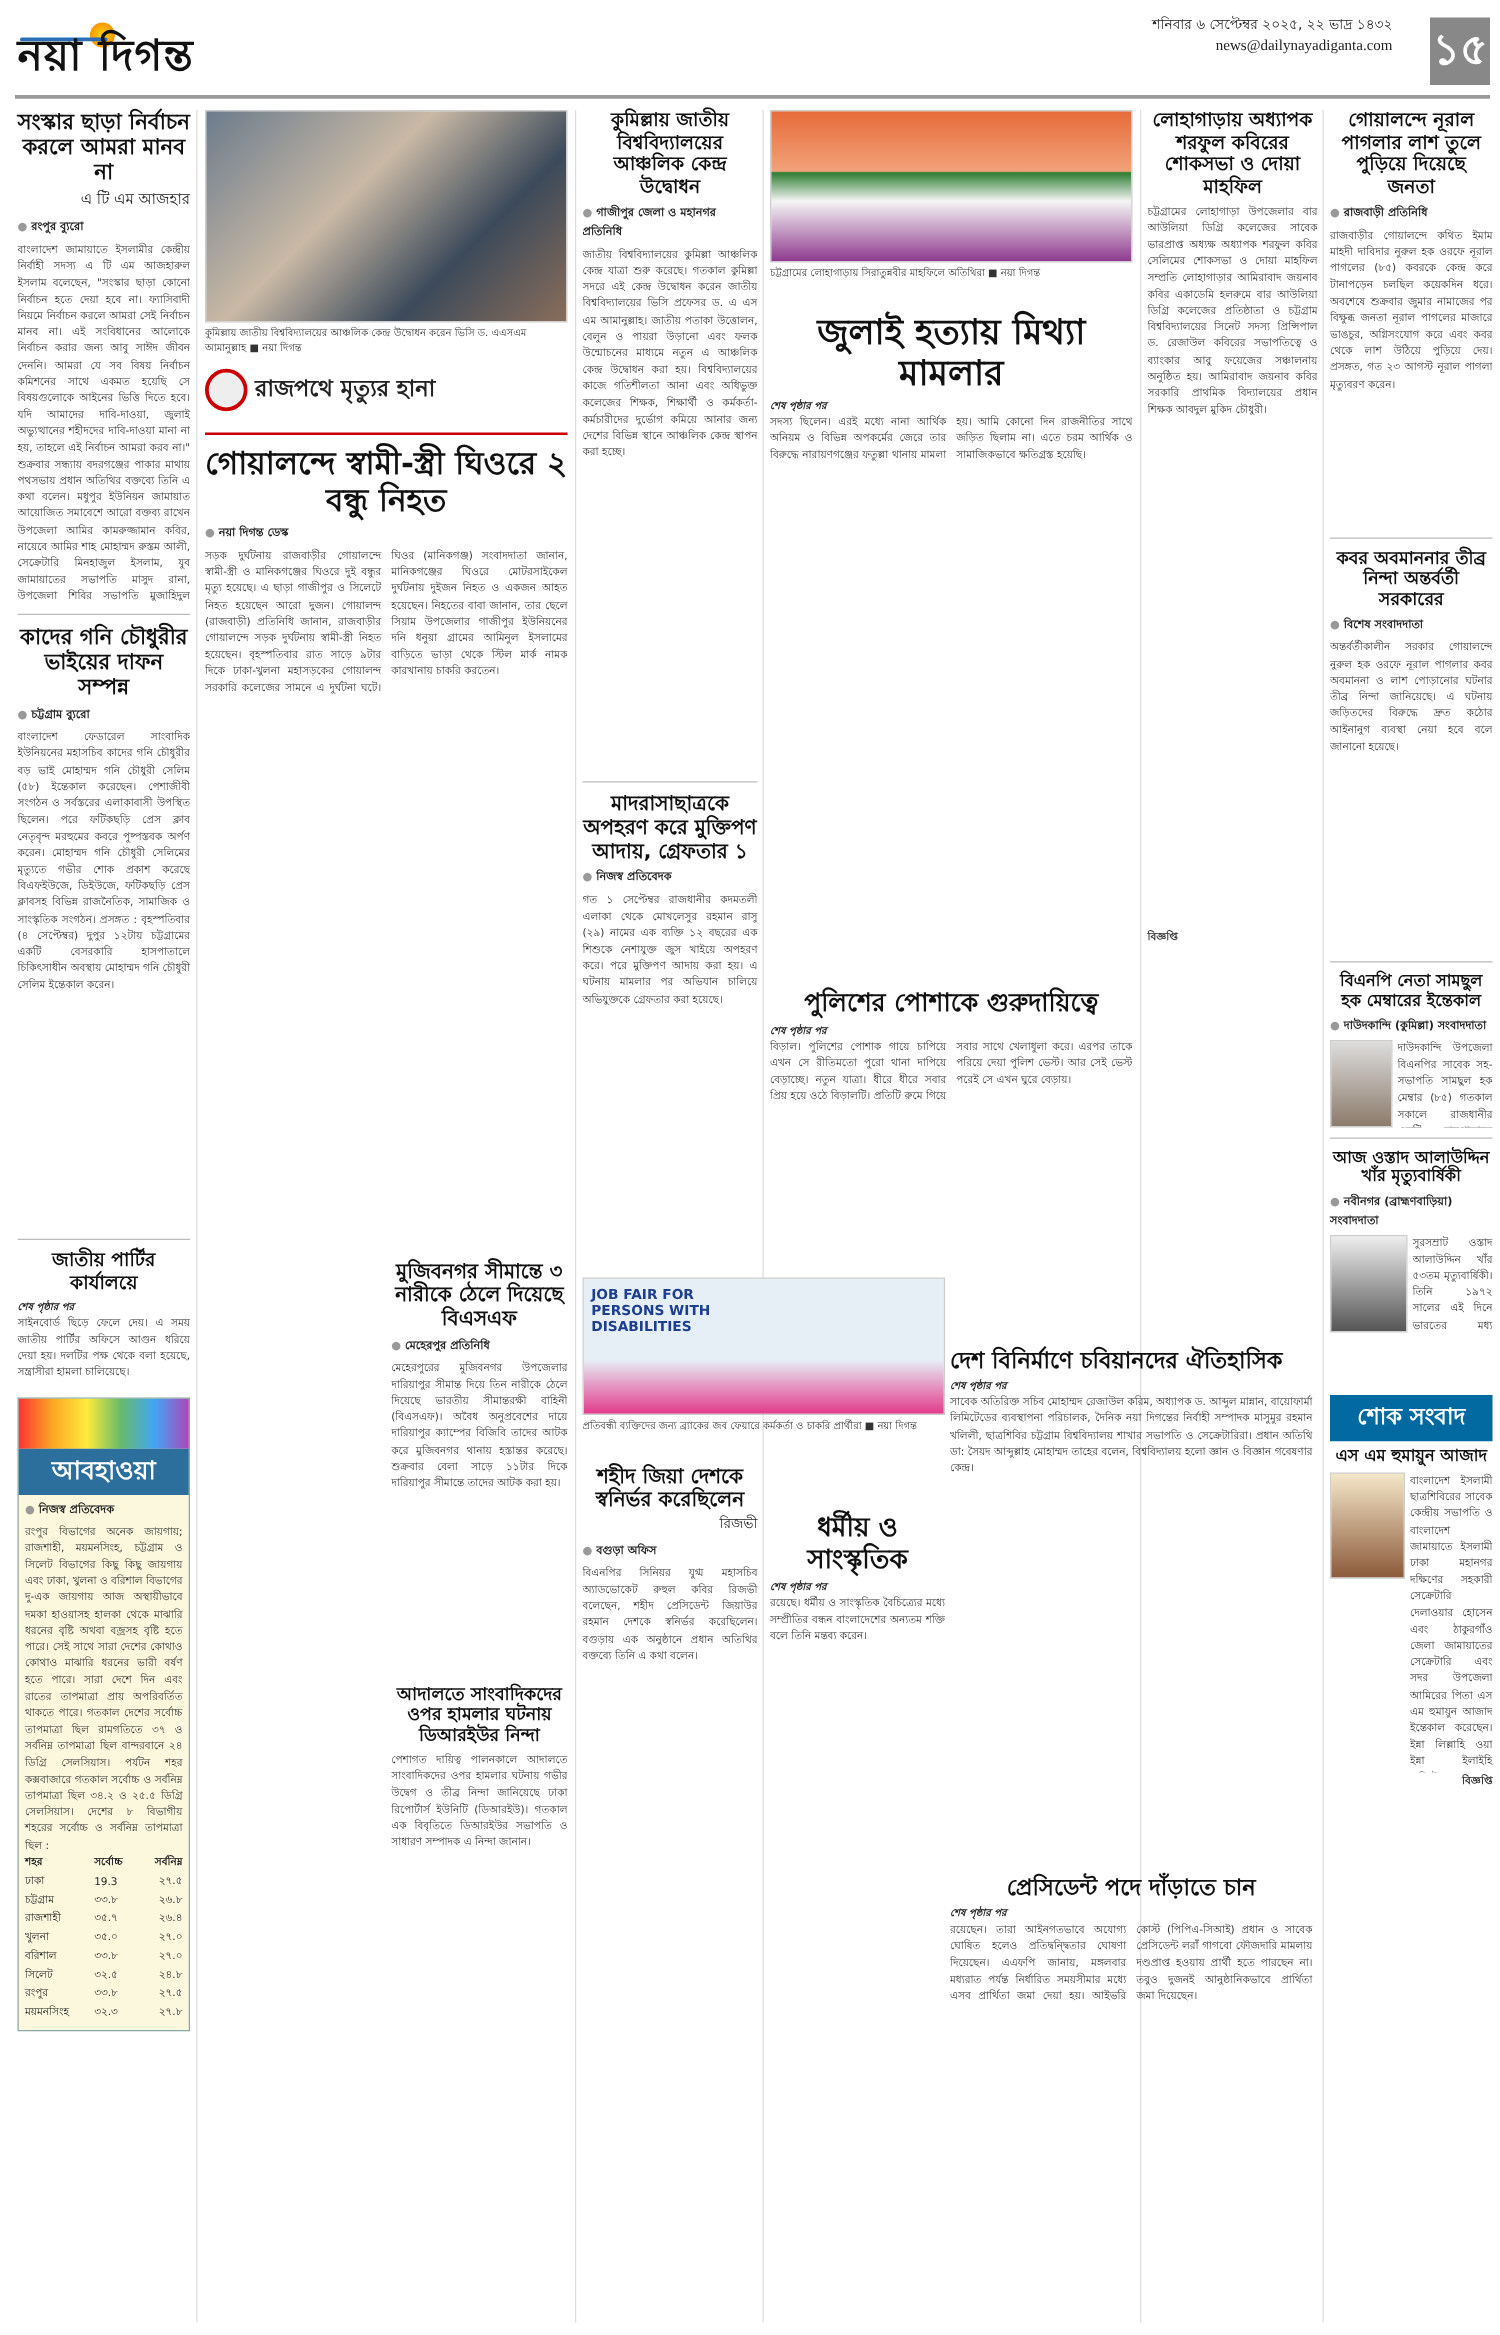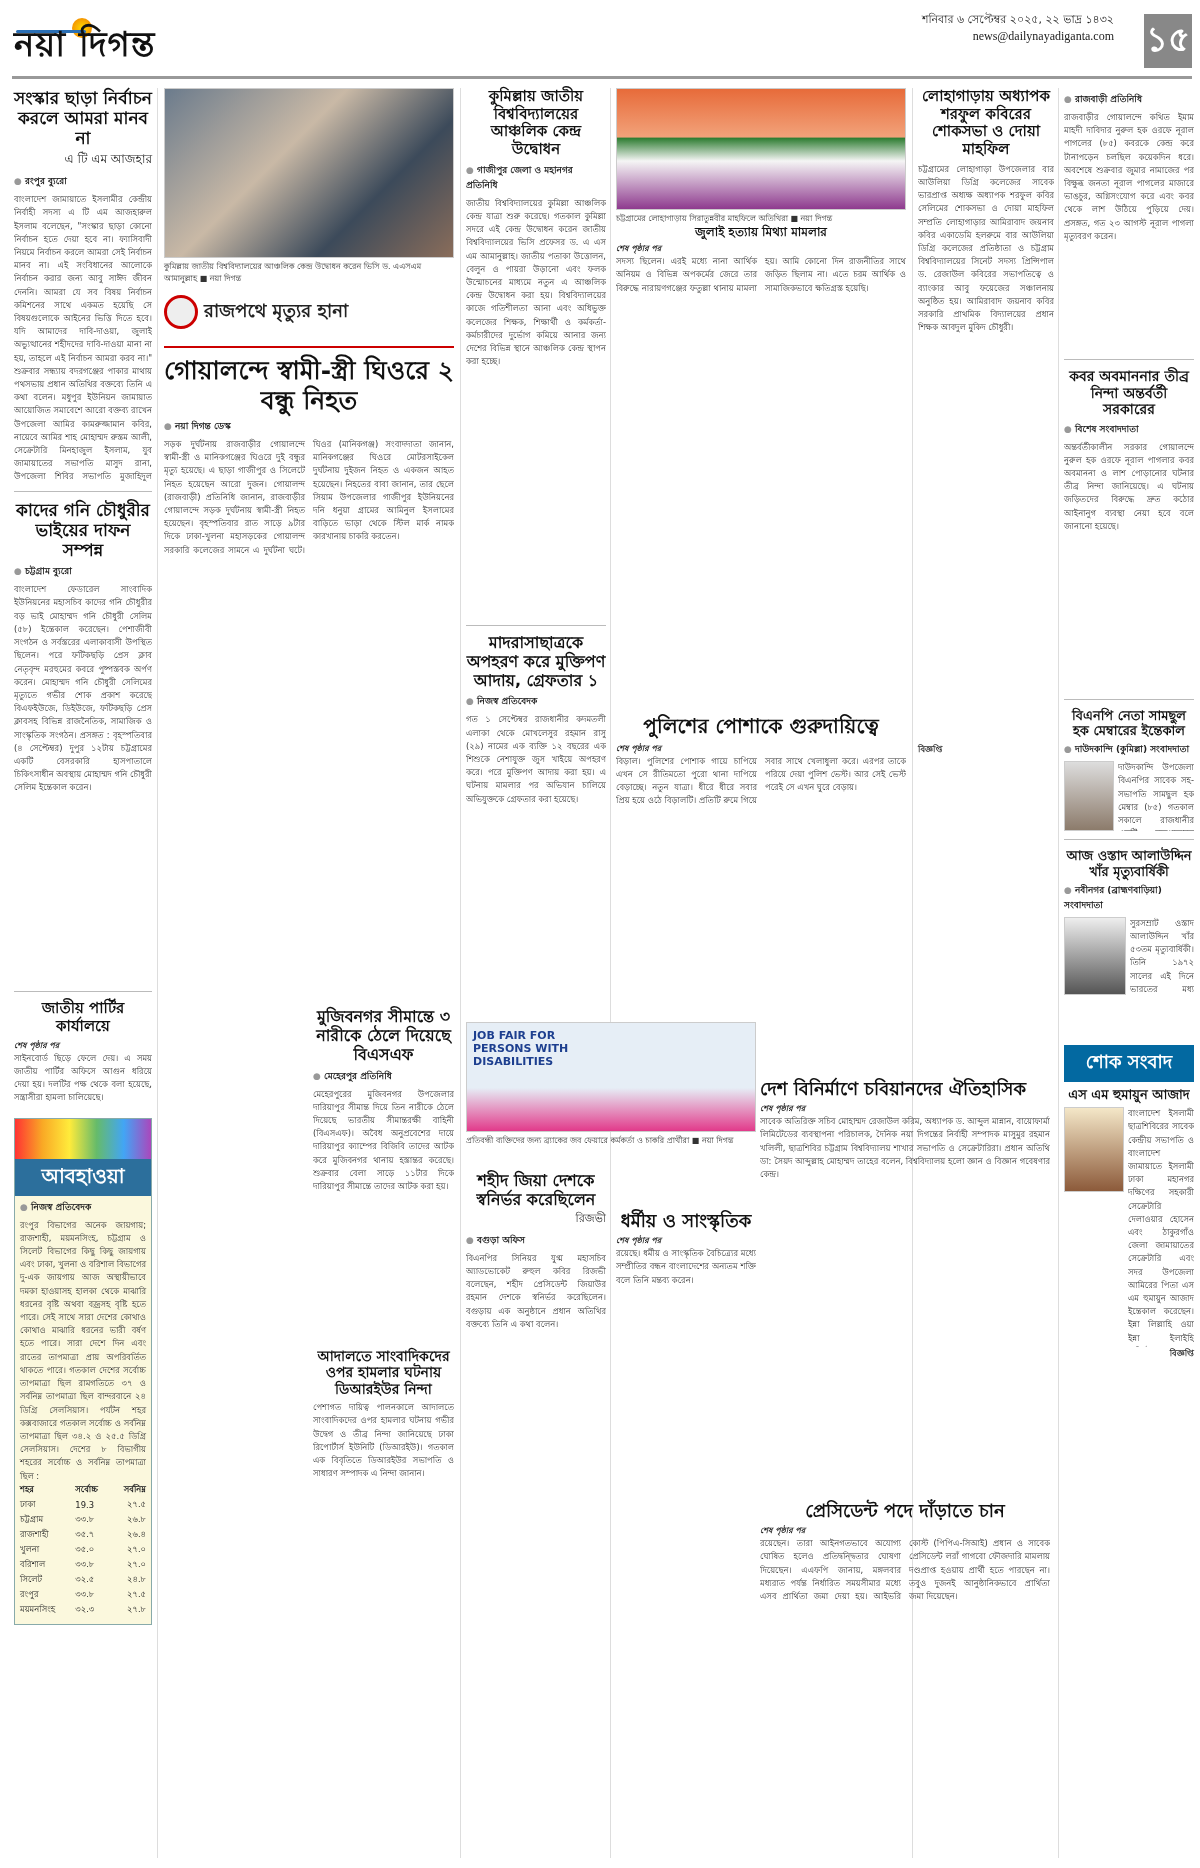--- a/index.html
+++ b/index.html
@@ -178,59 +178,60 @@
   <div class="hl" style="font-size:16px">শহীদ জিয়া দেশকে স্বনির্ভর করেছিলেন</div>
   <div style="text-align:right;font-size:11px">রিজভী</div>
   <div class="by">বগুড়া অফিস</div>
   <div class="txt" style="height:560px;overflow:hidden">বিএনপির সিনিয়র যুগ্ম মহাসচিব অ্যাডভোকেট রুহুল কবির রিজভী বলেছেন, শহীদ প্রেসিডেন্ট জিয়াউর রহমান দেশকে স্বনির্ভর করেছিলেন। বগুড়ায় এক অনুষ্ঠানে প্রধান অতিথির বক্তব্যে তিনি এ কথা বলেন।</div>
 </div>
 
 <div class="col" style="left:616px;width:290px">
   <div class="photo" style="height:122px;background:linear-gradient(180deg,#e76b3a 0%,#f2a27a 40%,#2e7d32 41%,#f5f5f5 60%,#8e3a8e 100%)"></div>
   <div class="cap">চট্টগ্রামের লোহাগাড়ায় সিরাতুন্নবীর মাহফিলে অতিথিরা ■ নয়া দিগন্ত</div>
   <div>
-    <div class="hl" style="font-size:12px;margin-top:0">জুলাই হত্যায় মিথ্যা মামলার</div>
+    <div class="hl" style="font-size:28px;margin-top:24px">জুলাই হত্যায় মিথ্যা মামলার</div>
     <div style="font-size:8px;font-style:italic;font-weight:bold;margin-top:3px">শেষ পৃষ্ঠার পর</div>
     <div class="txt" style="height:450px;overflow:hidden;column-count:2;column-gap:8px">সদস্য ছিলেন। এরই মধ্যে নানা আর্থিক অনিয়ম ও বিভিন্ন অপকর্মের জেরে তার বিরুদ্ধে নারায়ণগঞ্জের ফতুল্লা থানায় মামলা হয়। আমি কোনো দিন রাজনীতির সাথে জড়িত ছিলাম না। এতে চরম আর্থিক ও সামাজিকভাবে ক্ষতিগ্রস্ত হয়েছি।</div>
   </div>
   <div style="margin-top:10px">
     <div class="hl" style="font-size:20px">পুলিশের পোশাকে গুরুদায়িত্বে</div>
     <div style="font-size:8px;font-style:italic;font-weight:bold;margin-top:3px">শেষ পৃষ্ঠার পর</div>
     <div class="txt" style="height:220px;overflow:hidden;column-count:2;column-gap:8px">বিড়াল। পুলিশের পোশাক গায়ে চাপিয়ে এখন সে রীতিমতো পুরো থানা দাপিয়ে বেড়াচ্ছে। নতুন যাত্রা। ধীরে ধীরে সবার প্রিয় হয়ে ওঠে বিড়ালটি। প্রতিটি রুমে গিয়ে সবার সাথে খেলাধুলা করে। এরপর তাকে পরিয়ে দেয়া পুলিশ ভেস্ট। আর সেই ভেস্ট পরেই সে এখন ঘুরে বেড়ায়।</div>
   </div>
 </div>
 
 <div class="col" style="left:760px;top:1078px;width:290px">
   <div class="hl" style="font-size:18px;text-align:left">দেশ বিনির্মাণে চবিয়ানদের ঐতিহাসিক</div>
   <div style="font-size:8px;font-style:italic;font-weight:bold;margin-top:3px">শেষ পৃষ্ঠার পর</div>
   <div class="txt" style="height:380px;overflow:hidden">সাবেক অতিরিক্ত সচিব মোহাম্মদ রেজাউল করিম, অধ্যাপক ড. আব্দুল মান্নান, বায়োফার্মা লিমিটেডের ব্যবস্থাপনা পরিচালক, দৈনিক নয়া দিগন্তের নির্বাহী সম্পাদক মাসুমুর রহমান খলিলী, ছাত্রশিবির চট্টগ্রাম বিশ্ববিদ্যালয় শাখার সভাপতি ও সেক্রেটারিরা। প্রধান অতিথি ডা: সৈয়দ আব্দুল্লাহ মোহাম্মদ তাহের বলেন, বিশ্ববিদ্যালয় হলো জ্ঞান ও বিজ্ঞান গবেষণার কেন্দ্র।</div>
 </div>
 
 <div class="col" style="left:616px;top:1210px;width:140px">
-  <div class="hl" style="font-size:18px">ধর্মীয় ও সাংস্কৃতিক</div>
+  <div class="hl" style="font-size:21px">ধর্মীয় ও সাংস্কৃতিক</div>
   <div style="font-size:8px;font-style:italic;font-weight:bold;margin-top:3px">শেষ পৃষ্ঠার পর</div>
   <div class="txt" style="height:600px;overflow:hidden">রয়েছে। ধর্মীয় ও সাংস্কৃতিক বৈচিত্র্যের মধ্যে সম্প্রীতির বন্ধন বাংলাদেশের অন্যতম শক্তি বলে তিনি মন্তব্য করেন।</div>
 </div>
 
 <div class="col" style="left:760px;top:1500px;width:290px">
   <div class="hl" style="font-size:18px">প্রেসিডেন্ট পদে দাঁড়াতে চান</div>
   <div style="font-size:8px;font-style:italic;font-weight:bold;margin-top:3px">শেষ পৃষ্ঠার পর</div>
   <div class="txt" style="height:320px;overflow:hidden;column-count:2;column-gap:8px">রয়েছেন। তারা আইনগতভাবে অযোগ্য ঘোষিত হলেও প্রতিদ্বন্দ্বিতার ঘোষণা দিয়েছেন। এএফপি জানায়, মঙ্গলবার মধ্যরাত পর্যন্ত নির্ধারিত সময়সীমার মধ্যে এসব প্রার্থিতা জমা দেয়া হয়। আইভরি কোস্ট (পিপিএ-সিআই) প্রধান ও সাবেক প্রেসিডেন্ট লরাঁ গাগবো ফৌজদারি মামলায় দণ্ডপ্রাপ্ত হওয়ায় প্রার্থী হতে পারছেন না। তবুও দুজনই আনুষ্ঠানিকভাবে প্রার্থিতা জমা দিয়েছেন।</div>
 </div>
 
 <div class="col" style="left:918px;width:136px">
   <div>
     <div class="hl" style="font-size:15px">লোহাগাড়ায় অধ্যাপক শরফুল কবিরের শোকসভা ও দোয়া মাহফিল</div>
     <div class="txt" style="height:580px;overflow:hidden;margin-top:4px">চট্টগ্রামের লোহাগাড়া উপজেলার বার আউলিয়া ডিগ্রি কলেজের সাবেক ভারপ্রাপ্ত অধ্যক্ষ অধ্যাপক শরফুল কবির সেলিমের শোকসভা ও দোয়া মাহফিল সম্প্রতি লোহাগাড়ার আমিরাবাদ জয়নাব কবির একাডেমি হলরুমে বার আউলিয়া ডিগ্রি কলেজের প্রতিষ্ঠাতা ও চট্টগ্রাম বিশ্ববিদ্যালয়ের সিনেট সদস্য প্রিন্সিপাল ড. রেজাউল কবিরের সভাপতিত্বে ও ব্যাংকার আবু ফয়েজের সঞ্চালনায় অনুষ্ঠিত হয়। আমিরাবাদ জয়নাব কবির সরকারি প্রাথমিক বিদ্যালয়ের প্রধান শিক্ষক আবদুল মুকিদ চৌধুরী।</div>
     <div class="txt" style="font-weight:bold">বিজ্ঞপ্তি</div>
   </div>
 </div>
 
 <div class="col" style="left:1064px;width:130px">
   <div>
+    <div class="hl" style="font-size:15px">গোয়ালন্দে নূরাল পাগলার লাশ তুলে পুড়িয়ে দিয়েছে জনতা</div>
     <div class="by">রাজবাড়ী প্রতিনিধি</div>
     <div class="txt" style="height:240px;overflow:hidden">রাজবাড়ীর গোয়ালন্দে কথিত ইমাম মাহদী দাবিদার নুরুল হক ওরফে নূরাল পাগলের (৮৫) কবরকে কেন্দ্র করে টানাপড়েন চলছিল কয়েকদিন ধরে। অবশেষে শুক্রবার জুমার নামাজের পর বিক্ষুব্ধ জনতা নূরাল পাগলের মাজারে ভাঙচুর, অগ্নিসংযোগ করে এবং কবর থেকে লাশ উঠিয়ে পুড়িয়ে দেয়। প্রসঙ্গত, গত ২৩ আগস্ট নূরাল পাগলা মৃত্যুবরণ করেন।</div>
   </div>
   <div class="sep"></div>
   <div>
     <div class="hl" style="font-size:14px">কবর অবমাননার তীব্র নিন্দা অন্তর্বর্তী সরকারের</div>
     <div class="by">বিশেষ সংবাদদাতা</div>
     <div class="txt" style="height:250px;overflow:hidden">অন্তর্বর্তীকালীন সরকার গোয়ালন্দে নুরুল হক ওরফে নূরাল পাগলার কবর অবমাননা ও লাশ পোড়ানোর ঘটনার তীব্র নিন্দা জানিয়েছে। এ ঘটনায় জড়িতদের বিরুদ্ধে দ্রুত কঠোর আইনানুগ ব্যবস্থা নেয়া হবে বলে জানানো হয়েছে।</div>
   </div>
   <div class="sep"></div>

